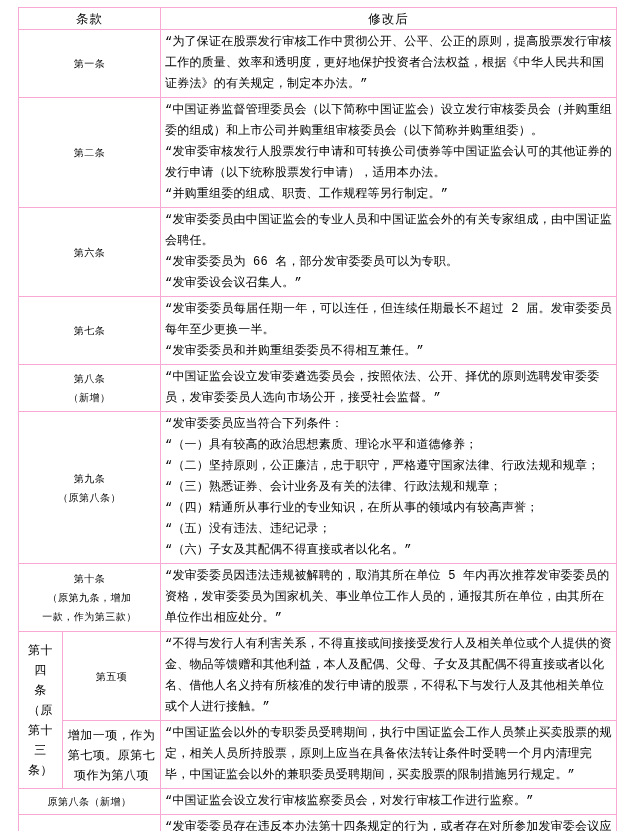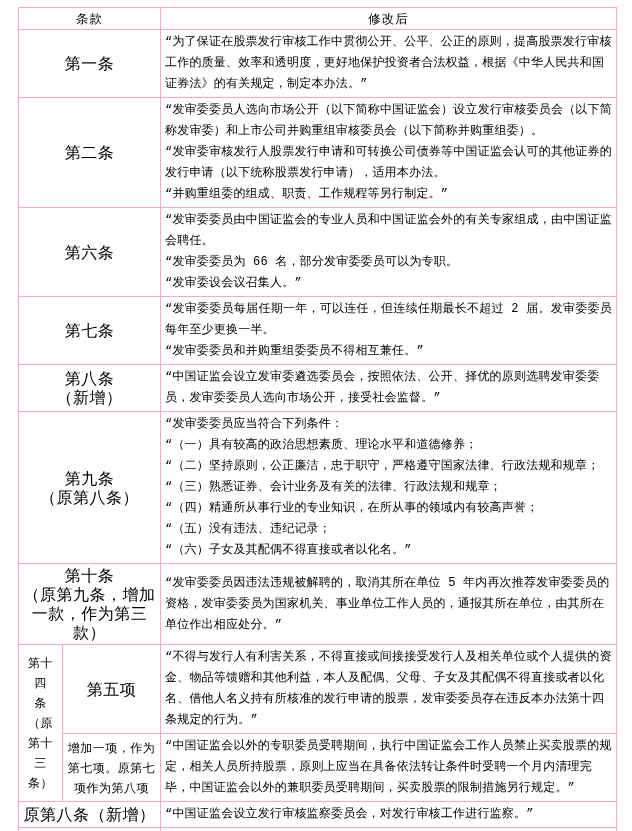--- a/index.html
+++ b/index.html
@@ -43,21 +43,21 @@
   .hdr {
     text-align: center;
     font-weight: bold;
     font-size: 12.5px;
     line-height: 17px;
     letter-spacing: 1px;
     padding: 3px 4px;
   }
   .lbl {
     text-align: center;
-    font-size: 16px;
+    font-size: 10px;
     line-height: 19px;
     letter-spacing: 0.5px;
   }
   .lbl-narrow {
     text-align: center;
     font-size: 12px;
     line-height: 20px;
     letter-spacing: 0.5px;
     margin-left: 46px;
   }
@@ -110,21 +110,21 @@
       <tr>
         <td class="lbl" colspan="2">第一条</td>
         <td class="body-cell">
           <p>“为了保证在股票发行审核工作中贯彻公开、公平、公正的原则，提高股票发行审核工作的质量、效率和透明度，更好地保护投资者合法权益，根据《中华人民共和国证券法》的有关规定，制定本办法。”</p>
         </td>
       </tr>
 
       <tr>
         <td class="lbl" colspan="2">第二条</td>
         <td class="body-cell">
-          <p>“发审委委员人选向市场公开（以下简称中国证监会）设立发行审核委员会（以下简称发审委）和上市公司并购重组审核委员会（以下简称并购重组委）。</p>
+          <p>“中国证券监督管理委员会（以下简称中国证监会）设立发行审核委员会（并购重组委的组成）和上市公司并购重组审核委员会（以下简称并购重组委）。</p>
           <p>“发审委审核发行人股票发行申请和可转换公司债券等中国证监会认可的其他证券的发行申请（以下统称股票发行申请），适用本办法。</p>
           <p>“并购重组委的组成、职责、工作规程等另行制定。”</p>
         </td>
       </tr>
 
       <tr>
         <td class="lbl" colspan="2">第六条</td>
         <td class="body-cell">
           <p>“发审委委员由中国证监会的专业人员和中国证监会外的有关专家组成，由中国证监会聘任。</p>
           <p>“发审委委员为 66 名，部分发审委委员可以为专职。</p>
@@ -179,21 +179,21 @@
 
       <tr>
         <td class="lbl-narrow" rowspan="2">
           <div>第十四</div>
           <div>条（原</div>
           <div>第十三</div>
           <div>条）</div>
         </td>
         <td class="lbl">第五项</td>
         <td class="body-cell">
-          <p>“不得与发行人有利害关系，不得直接或间接接受发行人及相关单位或个人提供的资金、物品等馈赠和其他利益，本人及配偶、父母、子女及其配偶不得直接或者以化名、借他人名义持有所核准的发行申请的股票，发审委委员存在违反本办法第十四条规定的行为。”</p>
+          <p>“不得与发行人有利害关系，不得直接或间接接受发行人及相关单位或个人提供的资金、物品等馈赠和其他利益，本人及配偶、父母、子女及其配偶不得直接或者以化名、借他人名义持有所核准的发行申请的股票，不得私下与发行人及其他相关单位或个人进行接触。”</p>
         </td>
       </tr>
 
       <tr>
         <td class="lbl-just">增加一项，作为第七项。原第七项作为第八项</td>
         <td class="body-cell">
           <p>“中国证监会以外的专职委员受聘期间，执行中国证监会工作人员禁止买卖股票的规定，相关人员所持股票，原则上应当在具备依法转让条件时受聘一个月内清理完毕，中国证监会以外的兼职委员受聘期间，买卖股票的限制措施另行规定。”</p>
         </td>
       </tr>
 

